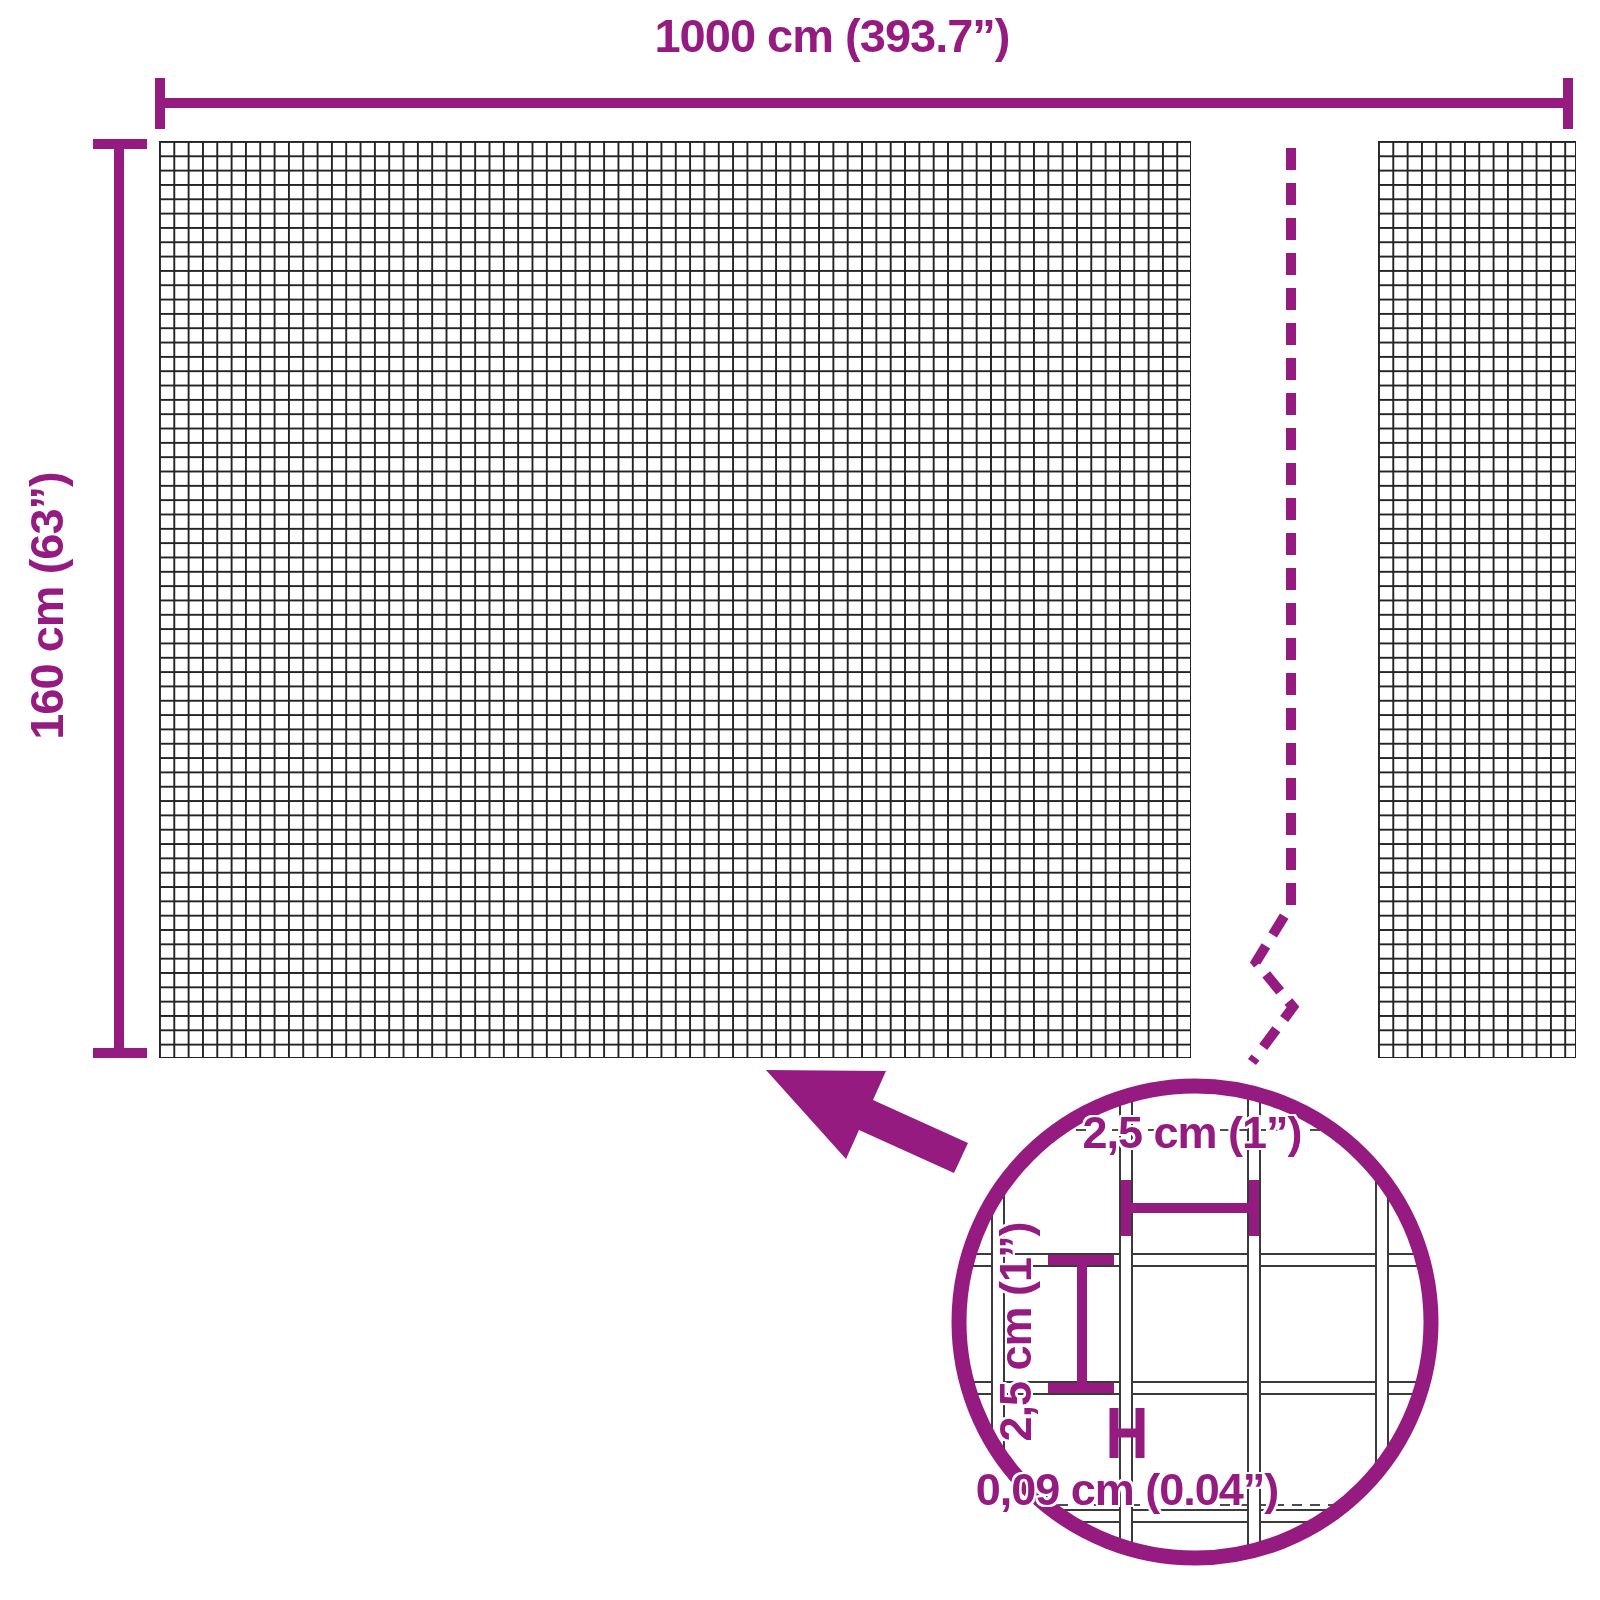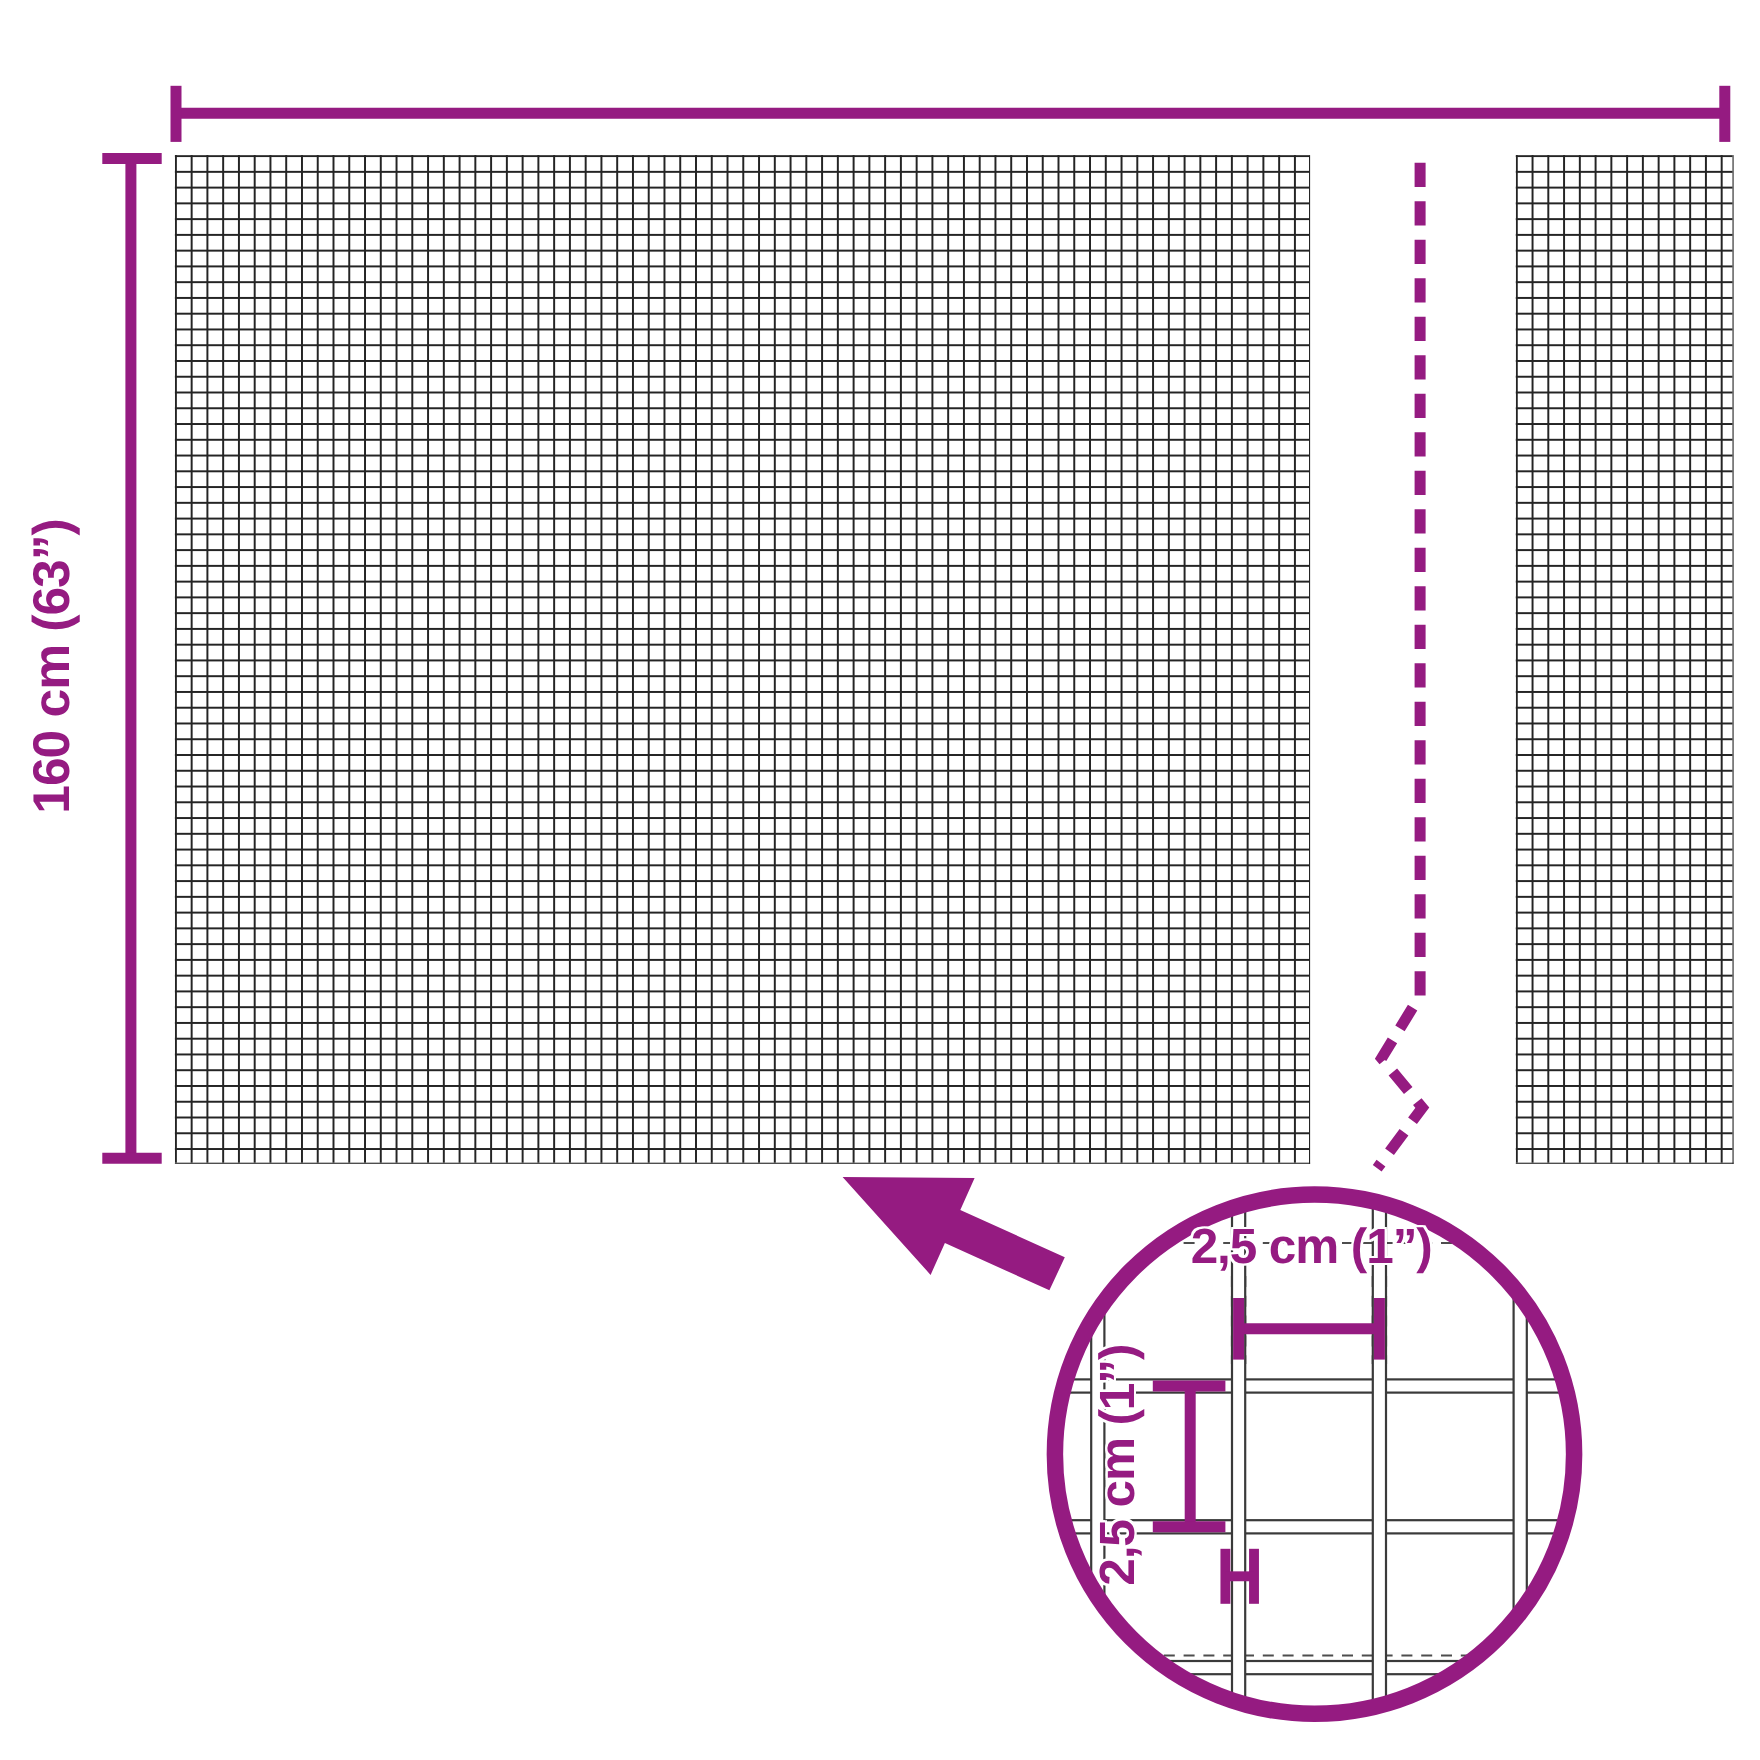--- a/index.html
+++ b/index.html
@@ -108,17 +108,19 @@
       <line class="accent-stroke" x1="1048" y1="1388" x2="1114" y2="1388" stroke-width="10"></line>
     </g>
 
     <g>
       <line class="accent-stroke" x1="1114" y1="1408" x2="1114" y2="1458" stroke-width="9"></line>
       <line class="accent-stroke" x1="1140" y1="1408" x2="1140" y2="1458" stroke-width="9"></line>
       <line class="accent-stroke" x1="1114" y1="1433" x2="1140" y2="1433" stroke-width="9"></line>
     </g>
   </svg>
 
+  <div class="lbl top-lbl">1000 cm (393.7”)</div>
   <div class="lbl left-lbl">160 cm (63”)</div>
   <div class="lbl c-top">2,5 cm (1”)</div>
   <div class="lbl c-left">2,5 cm (1”)</div>
+  <div class="lbl c-bottom">0,09 cm (0.04”)</div>
 
 </div>
 
 </body></html>

